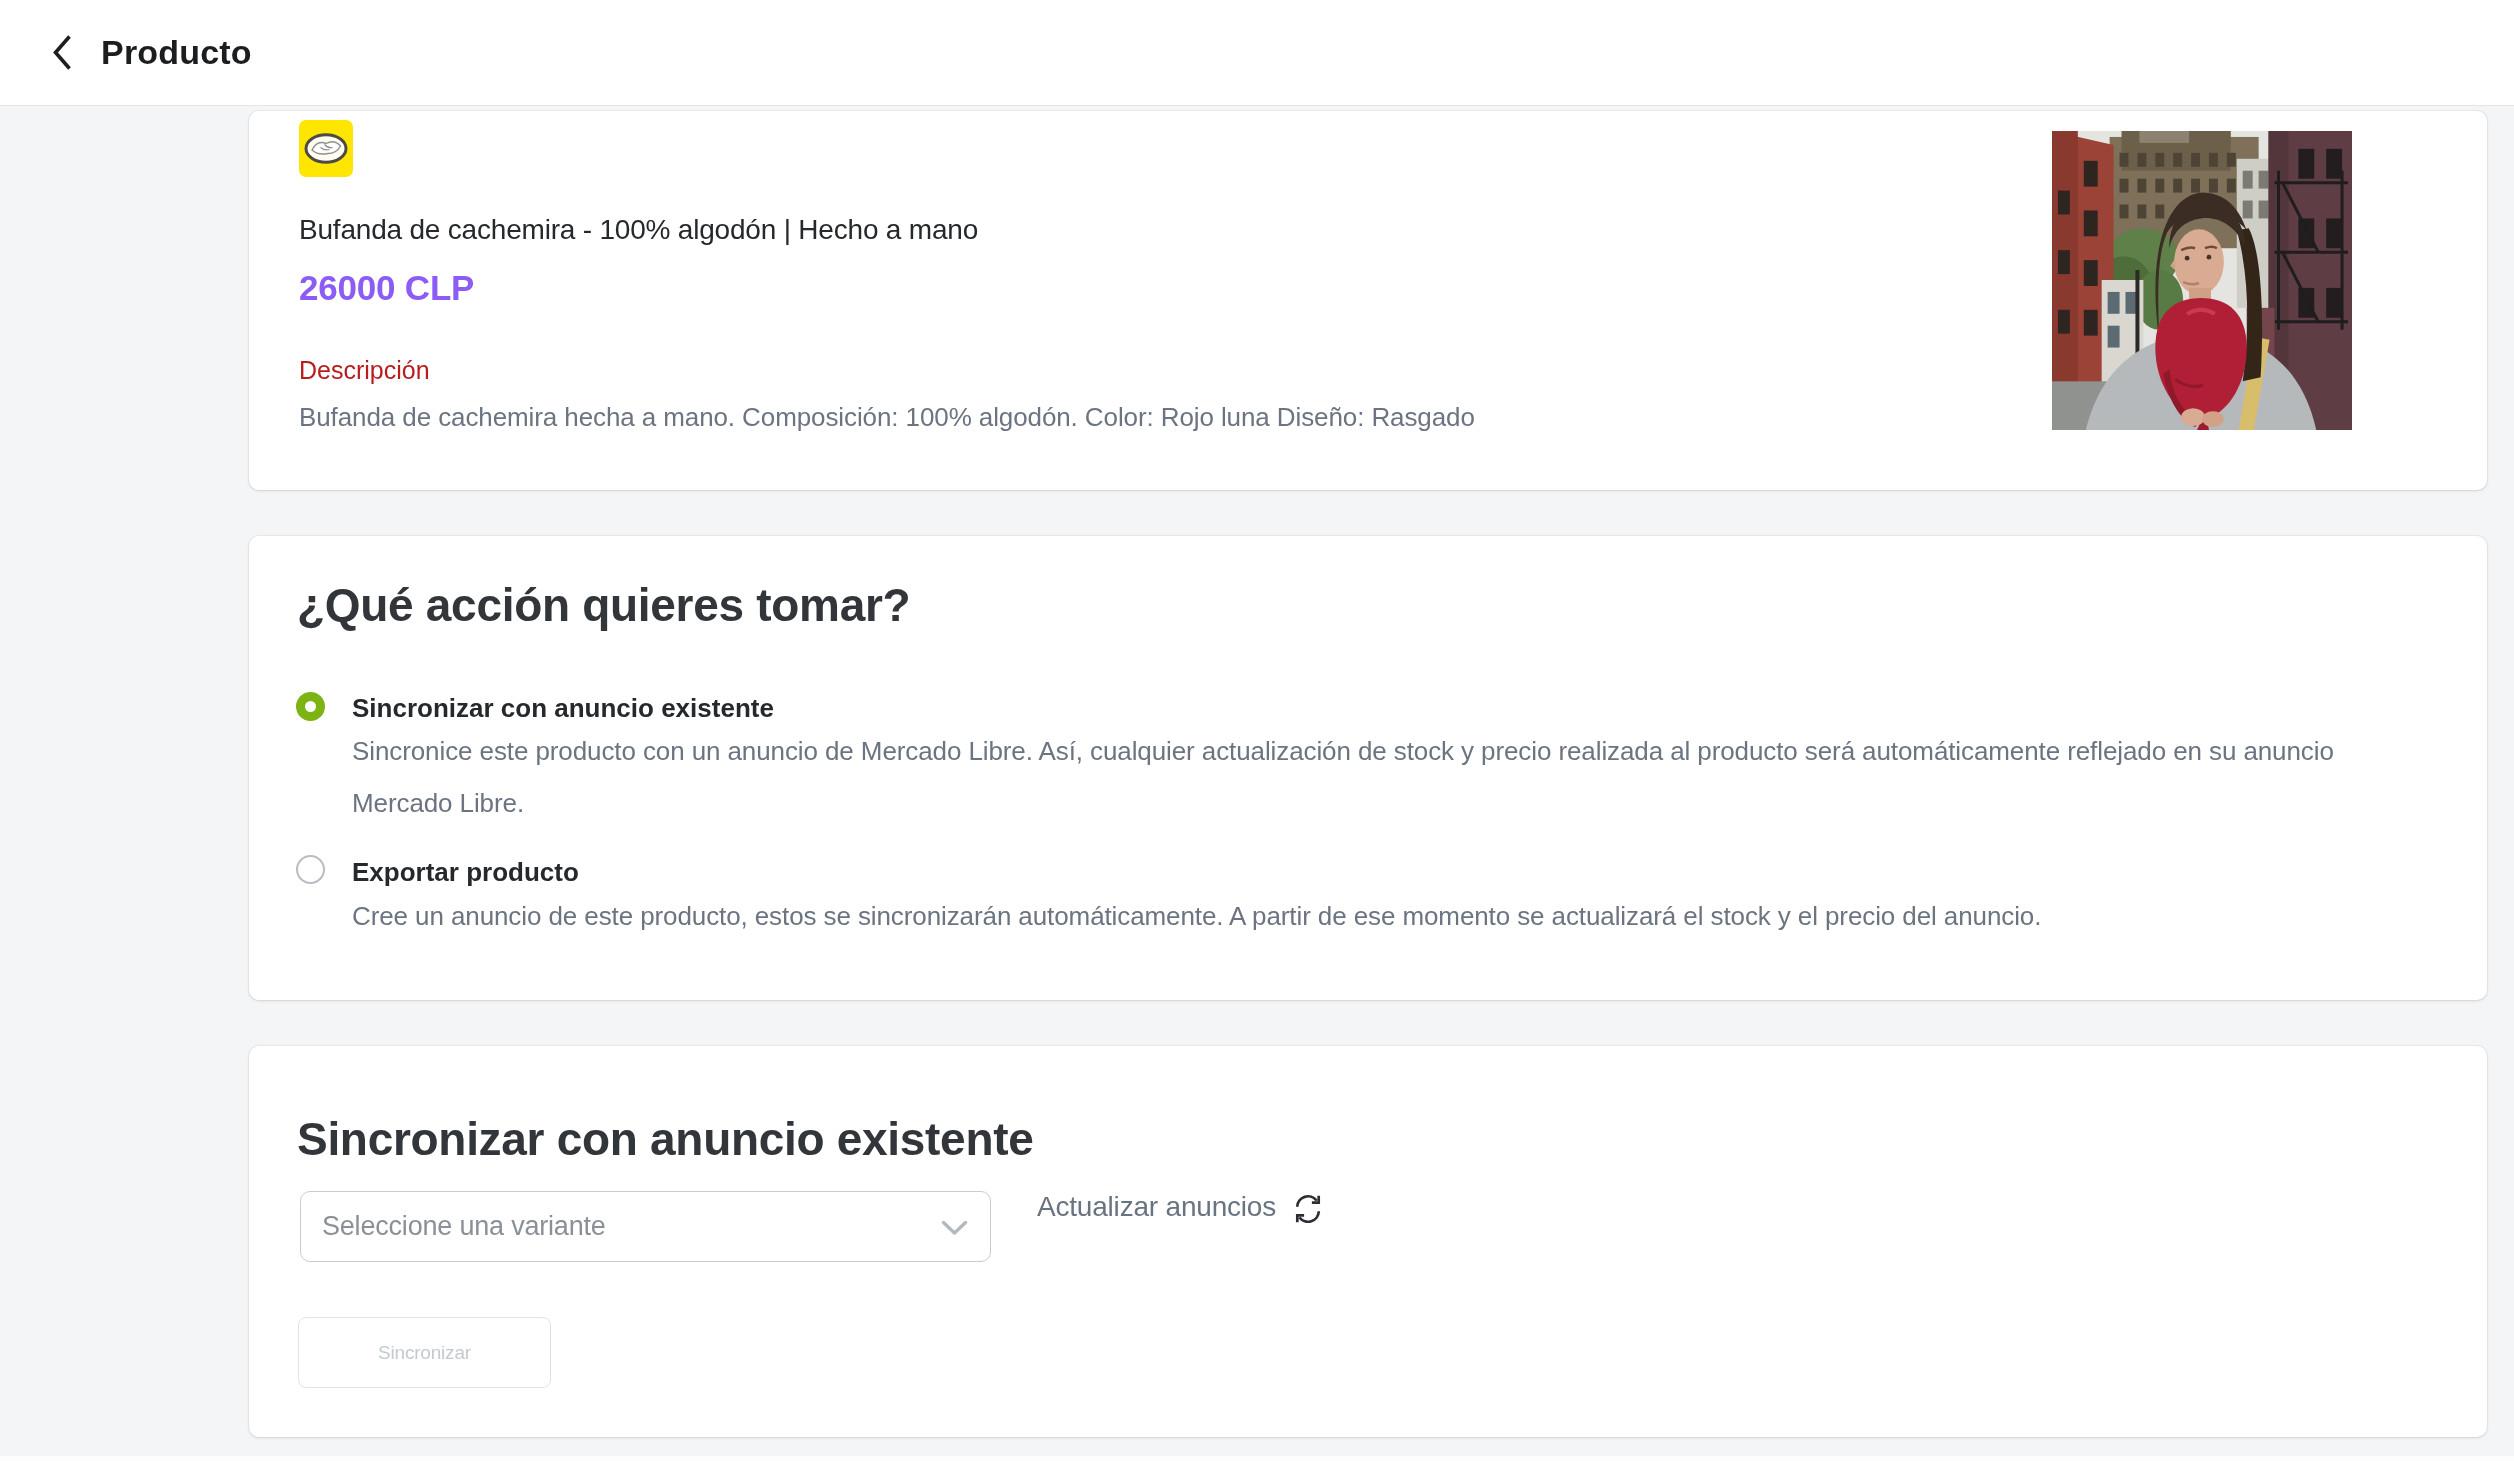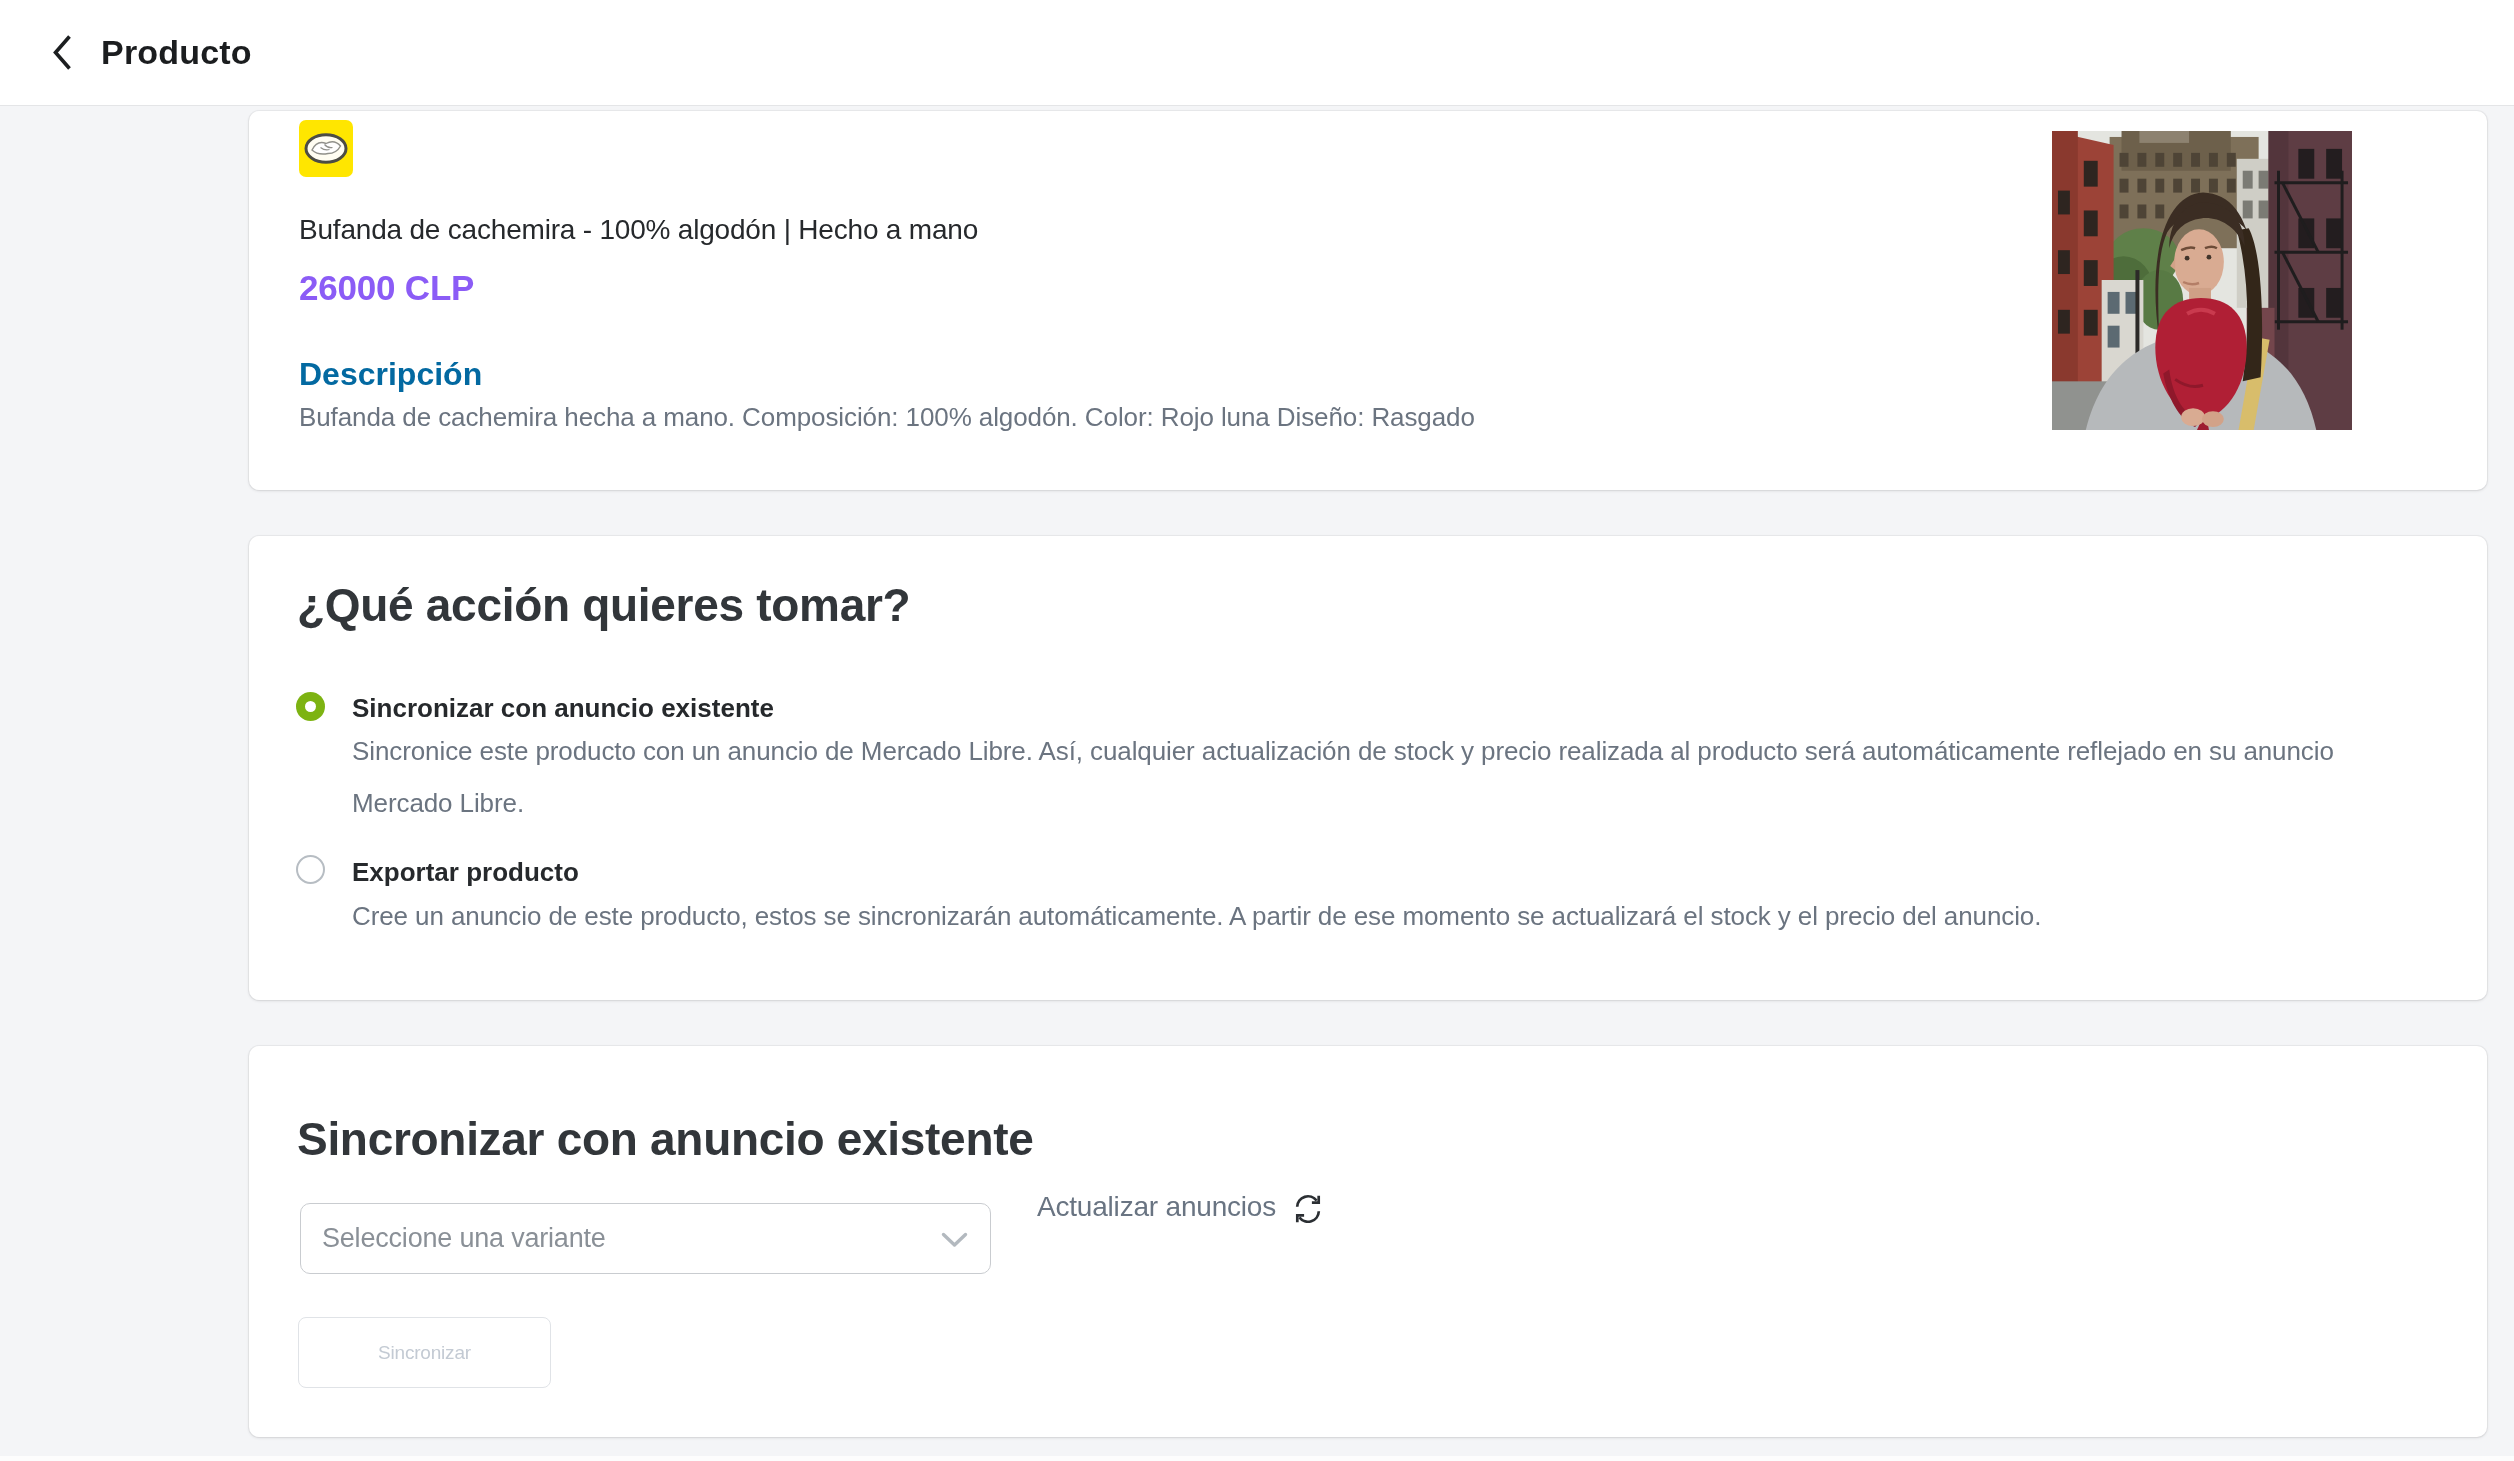--- a/index.html
+++ b/index.html
@@ -36,21 +36,21 @@
   #card-product { top:111px; height:379px; }
   #card-action  { top:536px; height:464px; }
   #card-sync    { top:1046px; height:391px; }
 
   .abs { position:absolute; }
 
   
   .ml-logo { left:50px; top:9px; width:54px; height:57px; }
   .product-title { left:50px; top:103px; font-size:28px; color:#26292c; letter-spacing:-0.2px; }
   .product-price { left:50px; top:157px; font-size:35px; font-weight:700; color:#8b5cf6; letter-spacing:-0.2px; }
-  .desc-label    { left:50px; top:245px; font-size:32px; font-weight:700; color:#0369a1; }
+  .desc-label    { left:50px; top:245px; font-size:25px; font-weight:400; color:#b91c1c; }
   .desc-text     { left:50px; top:291px; font-size:26px; color:#6b7480; letter-spacing:-0.1px; }
   .product-photo { left:1803px; top:20px; width:300px; height:299px; overflow:hidden; }
   .product-photo svg { display:block; }
 
   
   .card-heading { left:48px; top:42px; font-size:46px; font-weight:700; color:#32363a; letter-spacing:-0.3px; }
 
   .radio {
     width:29px; height:29px; border-radius:50%; position:absolute; left:47px;
   }
@@ -69,21 +69,21 @@
   #desc-1  { top:189px; }
   #radio-2 { top:319px; }
   #label-2 { top:321px; }
   #desc-2  { top:354px; }
 
   
   #sync-heading { top:66px; }
   .select-box {
     left:51px; top:145px; width:691px; height:71px;
     background:#fff; border:1px solid #c9ccd0; border-radius:10px;
-    display:flex; align-items:center; cursor:pointer;margin-top:12px;
+    display:flex; align-items:center; cursor:pointer;
   }
   .select-placeholder {
     margin-left:21px; font-size:27px; color:#8a9097; letter-spacing:-0.2px;
   }
   .select-chevron { position:absolute; right:22px; top:28px; }
 
   .refresh-control {
     left:788px; top:145px; height:71px; display:flex; gap:16px; cursor:pointer;
   }
   .refresh-label { font-size:28px; color:#697482; letter-spacing:-0.2px; }

